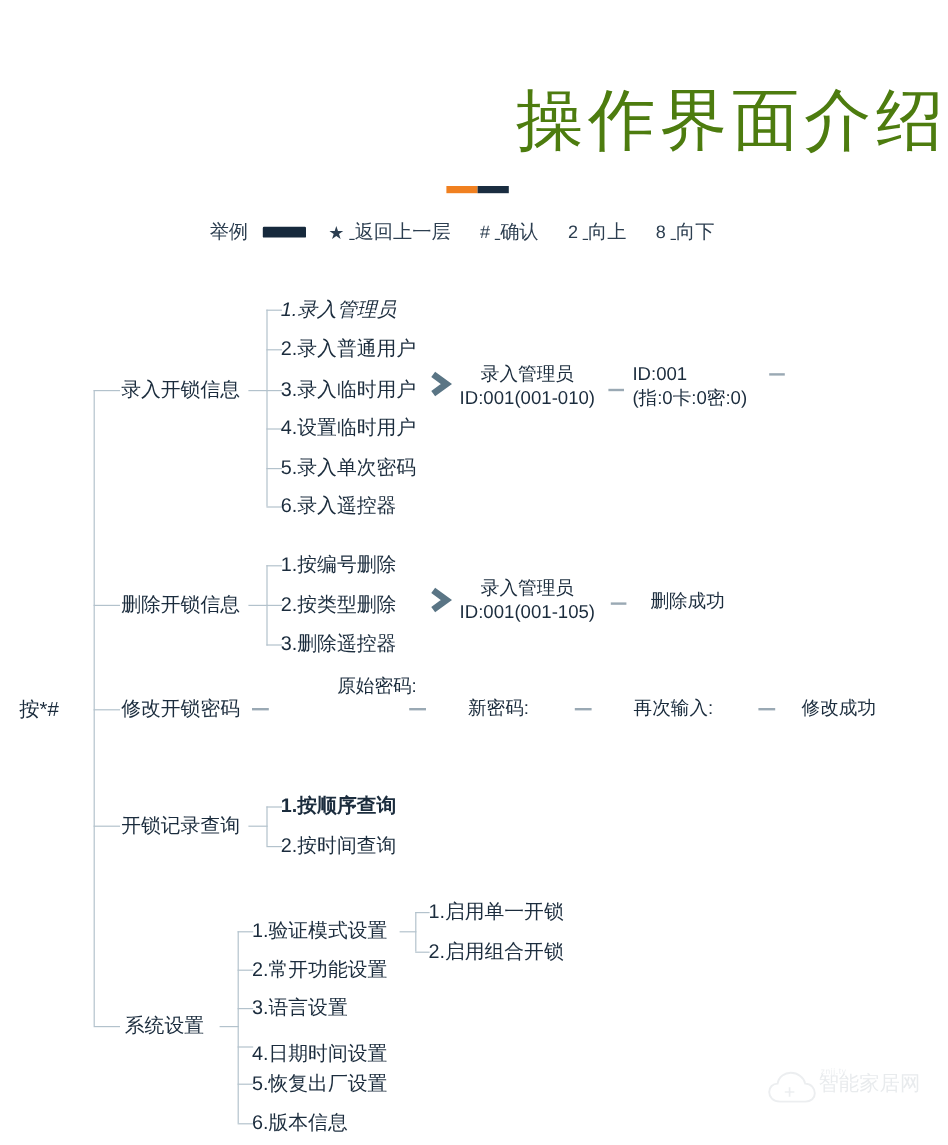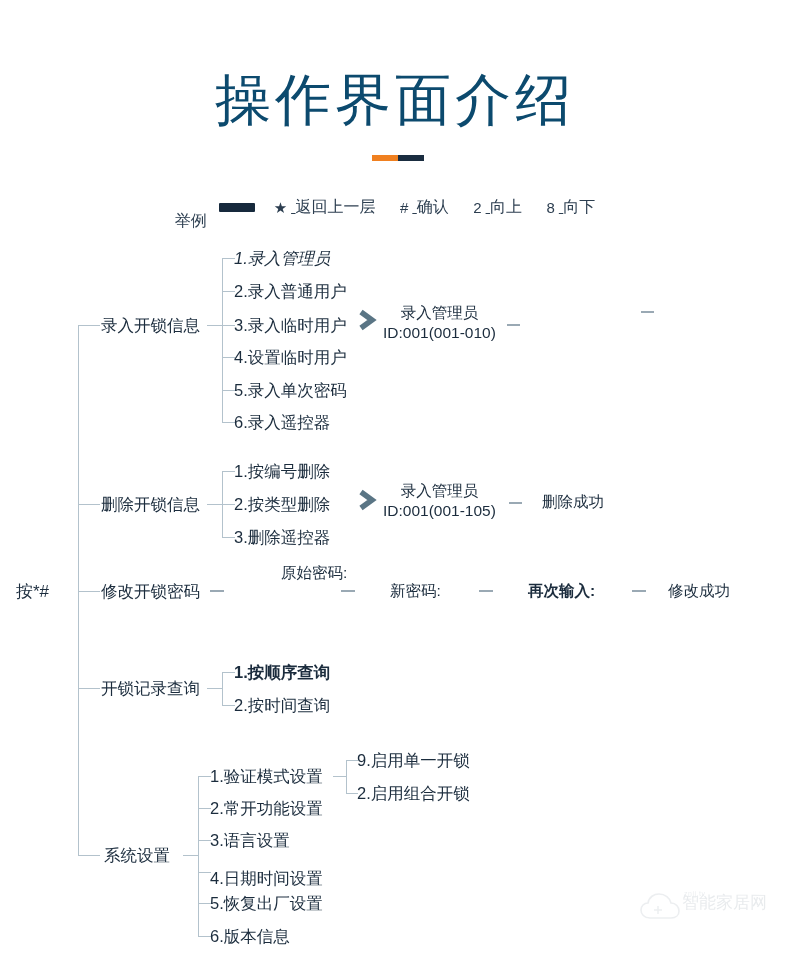--- a/index.html
+++ b/index.html
@@ -9,36 +9,36 @@
     font-family:"Liberation Sans","DejaVu Sans",sans-serif;
     color:#1b2c3d;
     position:relative;
     overflow:hidden;
   }
   #stage { position:absolute; left:0; top:0; width:790px; height:954px; }
 
   
   .title {
     position:absolute; left:0; top:66px; width:790px;
-    text-align:center;
+    text-align:right;
     font-size:56px; font-weight:400; letter-spacing:4px;
-    color:#0c4a6e;
+    color:#4d7c0f;
     line-height:1.2;
   }
   .divider { position:absolute; top:155px; left:372px; width:52px; height:6px; }
   .divider .d-left  { position:absolute; left:0;  top:0; width:26px; height:6px; }
   .divider .d-right { position:absolute; left:26px; top:0; width:26px; height:6px; }
 
   .legend {
     position:absolute; left:0; top:183px; width:790px;
     text-align:center; font-size:16px; color:#2c3e50;
     white-space:nowrap;
   }
   .legend span { display:inline-block; vertical-align:middle; }
-  .legend .lg-label { margin-right:8px;margin-top:28px; }
+  .legend .lg-label { margin-right:8px; }
   .legend .swatch { width:36px; height:9px; margin:0 14px 0 0; border-radius:1px; }
   .legend .lg-item { margin-right:20px;text-decoration:underline; }
   .legend .lg-star { font-size:15px; margin-right:4px; }
 
   
   .node {
     position:absolute;
     font-size:16.5px;
     line-height:1.28;
     color:#1b2c3d;
@@ -139,20 +139,24 @@
   <div class="chev" style="left:357px; top:306px;">
     <svg width="22" height="28" viewBox="0 0 22 28">
       <polyline points="4,6 15,14 4,22" fill="none" stroke="#5a7585" stroke-width="5.5" stroke-linejoin="miter" stroke-linecap="butt"></polyline>
     </svg>
   </div>
   <div class="node flow" style="left:383px; top:303px; text-align:center;">
     <div>录入管理员</div>
     <div>ID:001(001-010)</div>
   </div>
   <div class="dash" style="left:507px; top:324px; width:13px;"></div>
+  <div class="node flow" style="left:527px; top:303px;">
+    <div>ID:001</div>
+    <div>(指:0卡:0密:0)</div>
+  </div>
   <div class="dash" style="left:641px; top:311px; width:13px;"></div>
 
   <div class="hline" style="left: 78px; top: 504px; width: 22px; background: rgb(179, 194, 204);"></div>
   <div class="node" style="left:101px; top:494px;">删除开锁信息</div>
 
   <div class="hline" style="left: 207px; top: 504px; width: 16px; background: rgb(179, 194, 204);"></div>
   <div class="vline" style="left: 222px; top: 471px; height: 67px; background: rgb(179, 194, 204);"></div>
 
   <div class="hline" style="left: 222px; top: 471px; width: 13px; background: rgb(179, 194, 204);"></div>
   <div class="node sub" style="left:234px; top:461px;">1.按编号删除</div>
@@ -182,21 +186,21 @@
 
   <div class="dash" style="left:210px; top:590px; width:14px;"></div>
   <div class="node flow" style="left:237px; top:563px;margin-left:44px;">
     <div>原始密码:</div>
   </div>
   <div class="dash" style="left:341px; top:590px; width:14px;"></div>
   <div class="node flow" style="left:390px; top:581px;">
     <div>新密码:</div>
   </div>
   <div class="dash" style="left:479px; top:590px; width:14px;"></div>
-  <div class="node flow" style="left:528px; top:581px;font-weight:bold;">
+  <div class="node flow" style="left:528px; top:581px;">
     <div>再次输入:</div>
   </div>
   <div class="dash" style="left:632px; top:590px; width:14px;"></div>
   <div class="node flow" style="left:668px; top:581px;">
     <div>修改成功</div>
   </div>
 
   <div class="hline" style="left: 78px; top: 688px; width: 22px; background: rgb(179, 194, 204);"></div>
   <div class="node" style="left:101px; top:678px;">开锁记录查询</div>
 
@@ -230,21 +234,21 @@
   <div class="hline" style="left: 198px; top: 903px; width: 13px; background: rgb(179, 194, 204);"></div>
   <div class="node sub" style="left:210px; top:893px;">5.恢复出厂设置</div>
 
   <div class="hline" style="left: 198px; top: 936px; width: 13px; background: rgb(179, 194, 204);"></div>
   <div class="node sub" style="left:210px; top:926px;">6.版本信息</div>
 
   <div class="hline" style="left: 333px; top: 776px; width: 14px; background: rgb(179, 194, 204);"></div>
   <div class="vline" style="left: 346px; top: 760px; height: 33px; background: rgb(179, 194, 204);"></div>
 
   <div class="hline" style="left: 346px; top: 760px; width: 12px; background: rgb(179, 194, 204);"></div>
-  <div class="node sub" style="left:357px; top:750px;">9.启用单一开锁</div>
+  <div class="node sub" style="left:357px; top:750px;">1.启用单一开锁</div>
 
   <div class="hline" style="left: 346px; top: 793px; width: 12px; background: rgb(179, 194, 204);"></div>
   <div class="node sub" style="left:357px; top:783px;">2.启用组合开锁</div>
 
   <div class="wm">
     <svg width="40" height="32" viewBox="0 0 40 32" style="position:absolute;left:0;top:4px;">
       <path d="M10 26 C4 26 1 22 1 18 C1 14 4 11 8 11 C9 5 14 2 19 2 C25 2 30 6 31 11 C36 11 39 15 39 19 C39 23 36 26 31 26 Z" fill="none" stroke="#aab4bd" stroke-width="1.6"></path>
       <path d="M18 14 L18 22 M14 18 L22 18" stroke="#aab4bd" stroke-width="1.4" fill="none"></path>
     </svg>
     <div class="wm-sub">znjj.tv</div>

